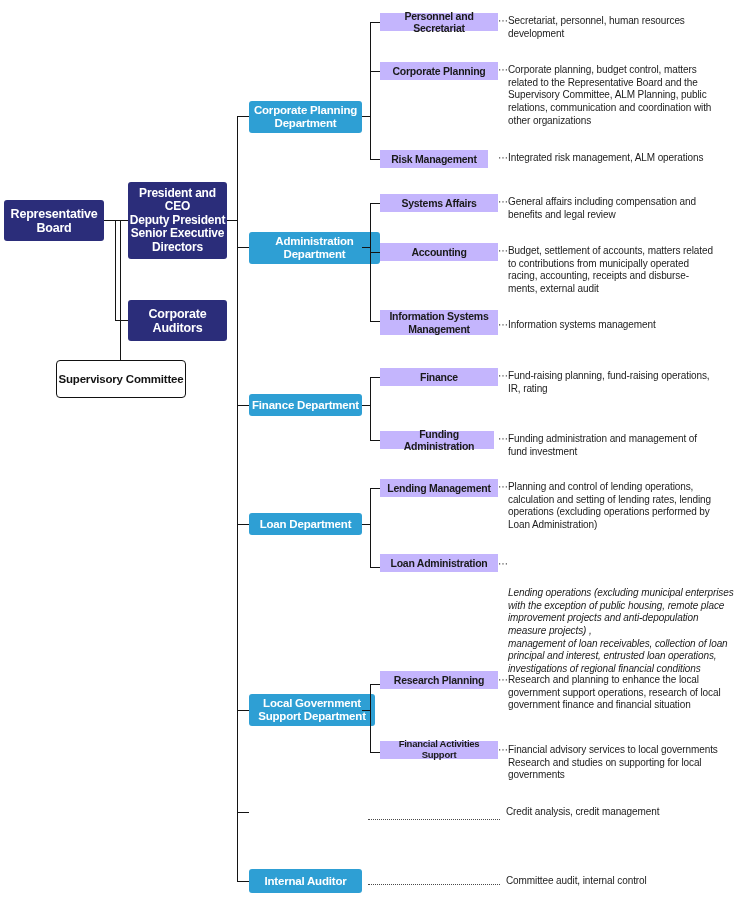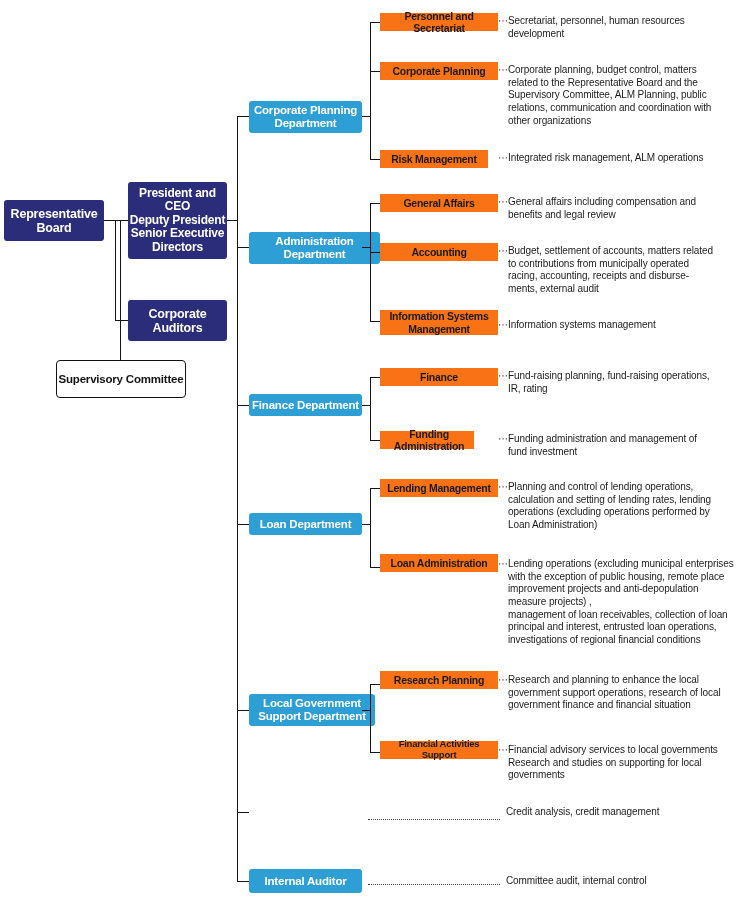--- a/index.html
+++ b/index.html
@@ -36,21 +36,21 @@
     color:#141414;
     border:1.5px solid #111111;
     border-radius:4px;
     font-weight:bold;
   }
 
   
   .seclabel{
     position:absolute;
     box-sizing:border-box;
-    background:#f97316;
+    background:#c4b5fd;
     color:#1a1a1a;
     font-weight:bold;
     font-size:10.5px;
     display:flex;
     align-items:center;
     justify-content:center;
     text-align:center;
     line-height:1.15;
     letter-spacing:-0.25px;
     padding:0 4px;
@@ -154,21 +154,21 @@
 
   <div class="ln hl" style="left:370px;top:159px;width:10px;"></div>
   <div class="seclabel" style="left:380px;top:150px;width:108px;height:18px;text-align:center;">Risk Management</div>
   <div class="lead" style="left:498px;top:152px;">⋯</div>
   <div class="desc" style="left:508px;top:152px;width:226px;">Integrated risk management, ALM operations</div>
 
   <div class="ln hl" style="left:362px;top:247px;width:9px;"></div>
   <div class="ln vl" style="left:370px;top:203px;height:119px;"></div>
 
   <div class="ln hl" style="left:370px;top:203px;width:10px;"></div>
-  <div class="seclabel" style="left:380px;top:194px;width:118px;height:18px;">General Affairs</div>
+  <div class="seclabel" style="left:380px;top:194px;width:118px;height:18px;">Systems Affairs</div>
   <div class="lead" style="left:498px;top:196px;">⋯</div>
   <div class="desc" style="left:508px;top:196px;width:226px;">General affairs including compensation and
 benefits and legal review</div>
 
   <div class="ln hl" style="left:370px;top:252px;width:10px;"></div>
   <div class="seclabel" style="left:380px;top:243px;width:118px;height:18px;">Accounting</div>
   <div class="lead" style="left:498px;top:245px;">⋯</div>
   <div class="desc" style="left:508px;top:245px;width:228px;">Budget, settlement of accounts, matters related
 to contributions from municipally operated
 racing, accounting, receipts and disburse-
@@ -183,40 +183,40 @@
   <div class="ln hl" style="left:362px;top:405px;width:9px;"></div>
   <div class="ln vl" style="left:370px;top:377px;height:64px;"></div>
 
   <div class="ln hl" style="left:370px;top:377px;width:10px;"></div>
   <div class="seclabel" style="left:380px;top:368px;width:118px;height:18px;">Finance</div>
   <div class="lead" style="left:498px;top:370px;">⋯</div>
   <div class="desc" style="left:508px;top:370px;width:226px;">Fund-raising planning, fund-raising operations,
 IR, rating</div>
 
   <div class="ln hl" style="left:370px;top:440px;width:10px;"></div>
-  <div class="seclabel" style="left:380px;top:431px;width:94px;height:18px;padding-left:8px;">Funding Administration</div>
+  <div class="seclabel" style="left:380px;top:431px;width:114px;height:18px;padding-left:8px;">Funding Administration</div>
   <div class="lead" style="left:498px;top:433px;">⋯</div>
   <div class="desc" style="left:508px;top:433px;width:226px;">Funding administration and management of
 fund investment</div>
 
   <div class="ln hl" style="left:362px;top:524px;width:9px;"></div>
   <div class="ln vl" style="left:370px;top:488px;height:80px;"></div>
 
   <div class="ln hl" style="left:370px;top:488px;width:10px;"></div>
   <div class="seclabel" style="left:380px;top:479px;width:118px;height:18px;">Lending Management</div>
   <div class="lead" style="left:498px;top:481px;">⋯</div>
   <div class="desc" style="left:508px;top:481px;width:226px;">Planning and control of lending operations,
 calculation and setting of lending rates, lending
 operations (excluding operations performed by
 Loan Administration)</div>
 
   <div class="ln hl" style="left:370px;top:567px;width:10px;"></div>
   <div class="seclabel" style="left:380px;top:554px;width:118px;height:18px;">Loan Administration</div>
   <div class="lead" style="left:498px;top:558px;">⋯</div>
-  <div class="desc" style="left:508px;top:558px;width:228px;">Lending operations (excluding municipal enterprises
+  <div class="desc" style="left:508px;top:587px;width:228px;font-style:italic;">Lending operations (excluding municipal enterprises
 with the exception of public housing, remote place
 improvement projects and anti-depopulation
 measure projects) ,
 management of loan receivables, collection of loan
 principal and interest, entrusted loan operations,
 investigations of regional financial conditions</div>
 
   <div class="ln hl" style="left:362px;top:710px;width:9px;"></div>
   <div class="ln vl" style="left:370px;top:684px;height:69px;"></div>
 

